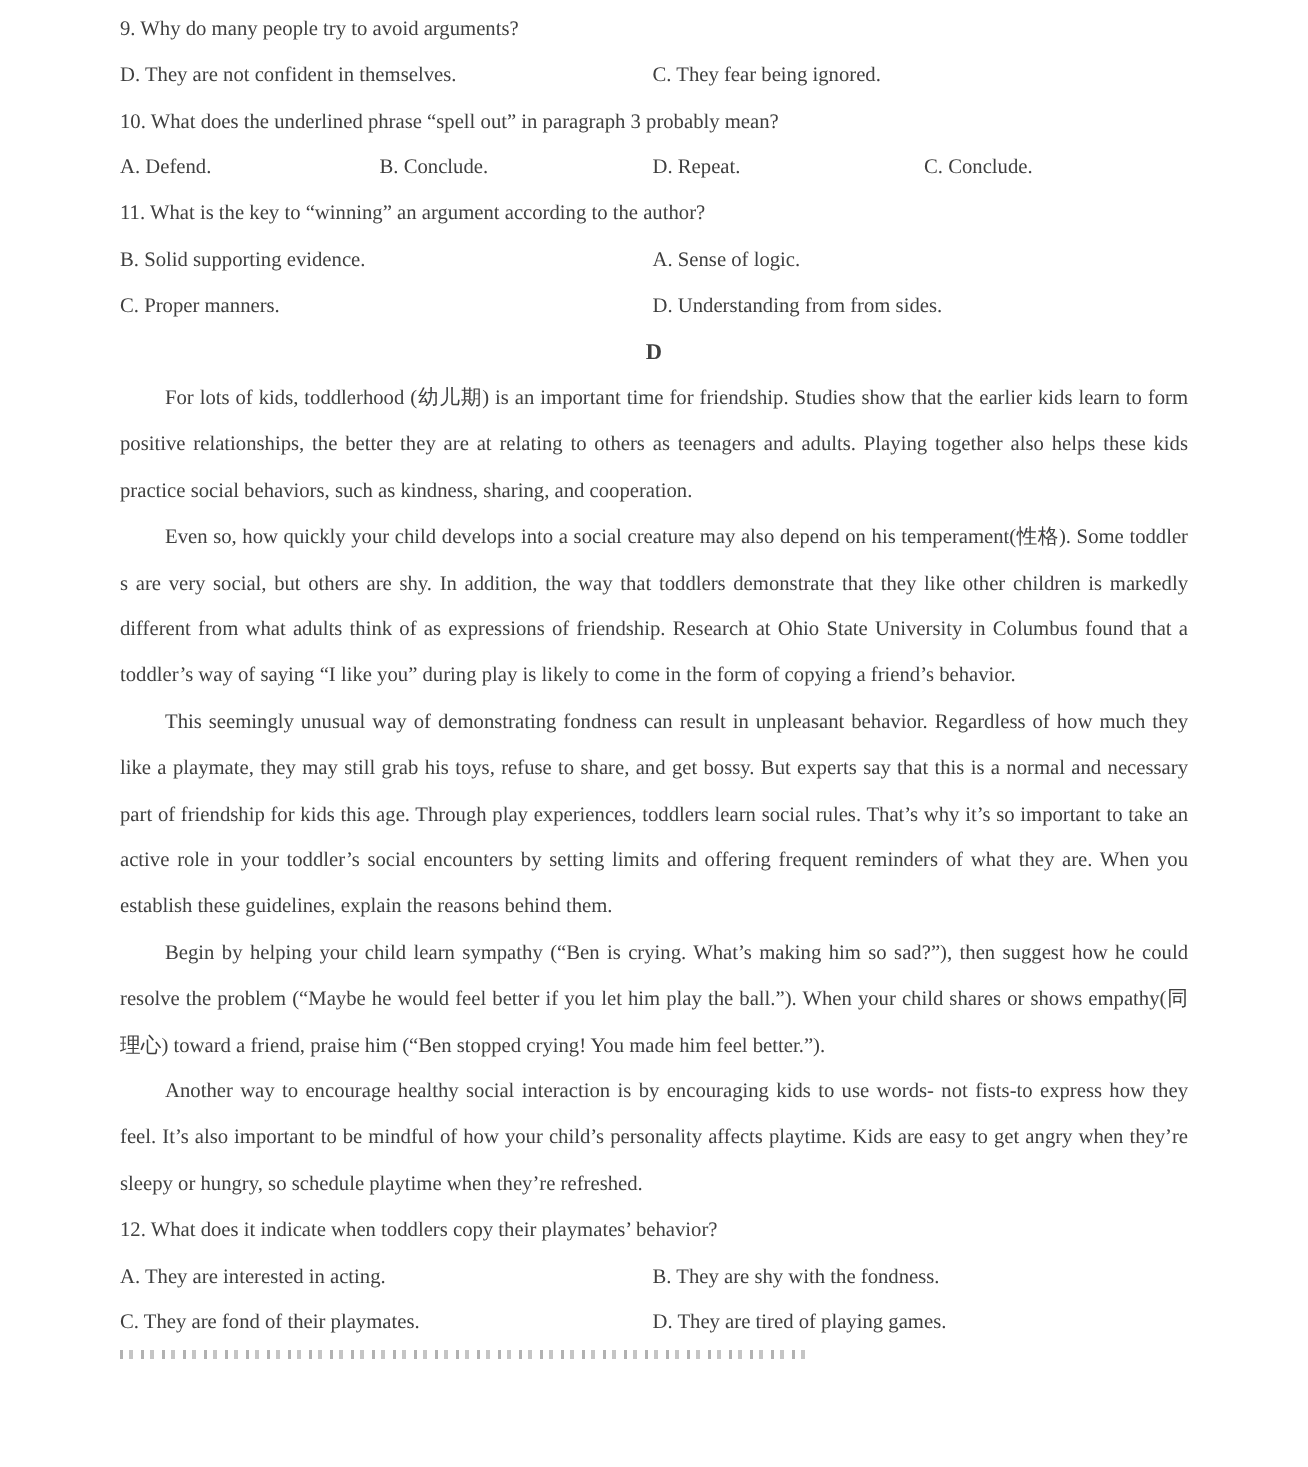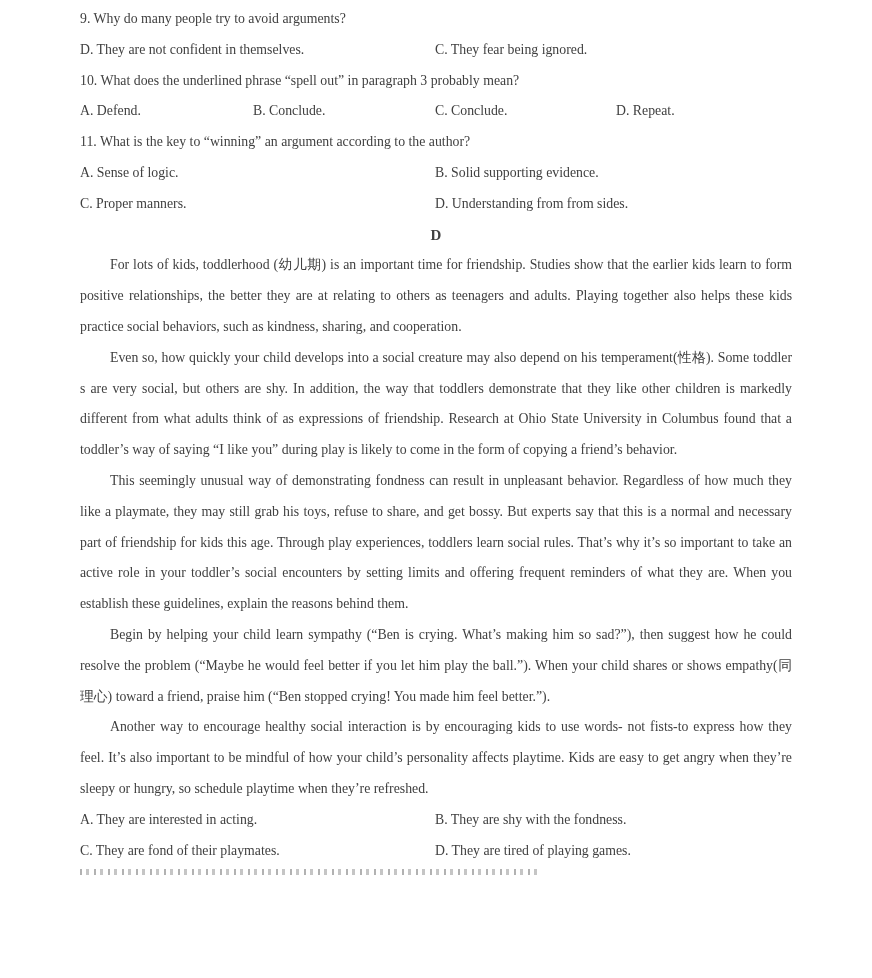--- a/index.html
+++ b/index.html
@@ -67,48 +67,49 @@
       <span class="opt">D. They are not confident in themselves.</span>
       <span class="opt">C. They fear being ignored.</span>
     </div>
   </div>
 
   <div>
     <div class="line stem">10. What does the underlined phrase “spell out” in paragraph 3 probably mean?</div>
     <div class="line grid4">
       <span class="opt">A. Defend.</span>
       <span class="opt">B. Conclude.</span>
+      <span class="opt">D. Repeat.</span>
       <span class="opt">C. Conclude.</span>
-      <span class="opt">D. Repeat.</span>
     </div>
   </div>
 
   <div>
     <div class="line stem">11. What is the key to “winning” an argument according to the author?</div>
     <div class="line grid2">
+      <span class="opt">B. Solid supporting evidence.</span>
       <span class="opt">A. Sense of logic.</span>
-      <span class="opt">B. Solid supporting evidence.</span>
     </div>
     <div class="line grid2">
       <span class="opt">C. Proper manners.</span>
       <span class="opt">D. Understanding from from sides.</span>
     </div>
   </div>
 
   <div class="section-label">D</div>
 
   <div class="passage">
     <p>For lots of kids, toddlerhood (幼儿期) is an important time for friendship. Studies show that the earlier kids learn to form positive relationships, the better they are at relating to others as teenagers and adults. Playing together also helps these kids practice social behaviors, such as kindness, sharing, and cooperation.</p>
     <p>Even so, how quickly your child develops into a social creature may also depend on his temperament(性格). Some toddler s are very social, but others are shy. In addition, the way that toddlers demonstrate that they like other children is markedly different from what adults think of as expressions of friendship. Research at Ohio State University in Columbus found that a toddler’s way of saying “I like you” during play is likely to come in the form of copying a friend’s behavior.</p>
     <p>This seemingly unusual way of demonstrating fondness can result in unpleasant behavior. Regardless of how much they like a playmate, they may still grab his toys, refuse to share, and get bossy. But experts say that this is a normal and necessary part of friendship for kids this age. Through play experiences, toddlers learn social rules. That’s why it’s so important to take an active role in your toddler’s social encounters by setting limits and offering frequent reminders of what they are. When you establish these guidelines, explain the reasons behind them.</p>
     <p>Begin by helping your child learn sympathy (“Ben is crying. What’s making him so sad?”), then suggest how he could resolve the problem (“Maybe he would feel better if you let him play the ball.”). When your child shares or shows empathy(同理心) toward a friend, praise him (“Ben stopped crying! You made him feel better.”).</p>
     <p>Another way to encourage healthy social interaction is by encouraging kids to use words- not fists-to express how they feel. It’s also important to be mindful of how your child’s personality affects playtime. Kids are easy to get angry when they’re sleepy or hungry, so schedule playtime when they’re refreshed.</p>
   </div>
 
   <div>
+    <div class="line stem">12. What does it indicate when toddlers copy their playmates’ behavior?</div>
     <div class="line grid2">
       <span class="opt">A. They are interested in acting.</span>
       <span class="opt">B. They are shy with the fondness.</span>
     </div>
     <div class="line grid2">
       <span class="opt">C. They are fond of their playmates.</span>
       <span class="opt">D. They are tired of playing games.</span>
     </div>
   </div>
 

